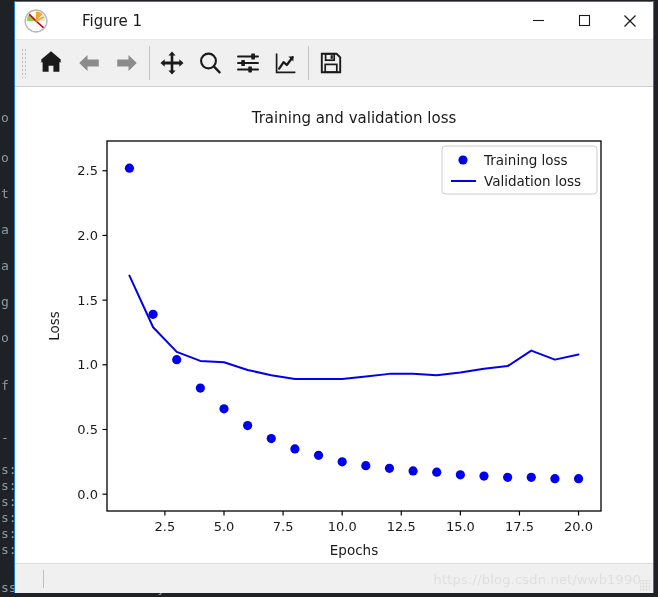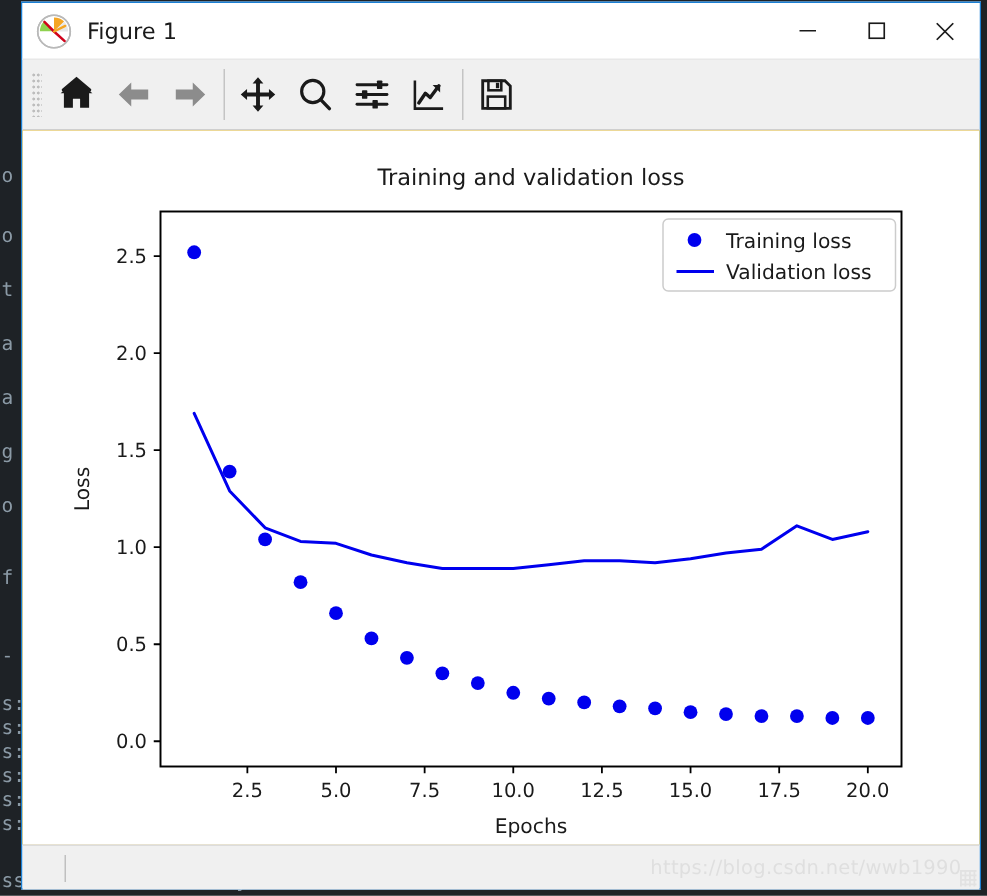--- a/index.html
+++ b/index.html
@@ -31,20 +31,21 @@
     border: 1px solid #1a7fd4;
     display: flex; flex-direction: column;
   }
 
   
   #title-bar {
     height: 38px; flex: 0 0 38px;
     background: #ffffff;
     display: flex; align-items: center;
     border-bottom: 1px solid #e8e8e8;
+    gap: 24px;
   }
   #app-icon { width: 24px; height: 24px; margin-left: 9px; flex: 0 0 24px; }
   #window-title {
     margin-left: 10px;
     font-size: 15px; color: #1a1a1a;
     font-family: "DejaVu Sans", sans-serif;
   }
   #window-controls { margin-left: auto; display: flex; height: 100%; }
   .win-btn {
     width: 46px; height: 100%;
@@ -73,21 +74,21 @@
   }
   .tb-sep {
     width: 1px; height: 34px;
     background: #c4c4c4;
     margin: 0 3px;
   }
 
   
   #figure-canvas {
     flex: 1 1 auto;
-    background: #eab308;
+    background: #a16207;
     position: relative;
   }
   #plot-svg { display: block; }
 
   
   #status-bar {
     height: 30px; flex: 0 0 30px;
     background: #f0f0f0;
     border-top: 1px solid #dcdcdc;
     position: relative;

